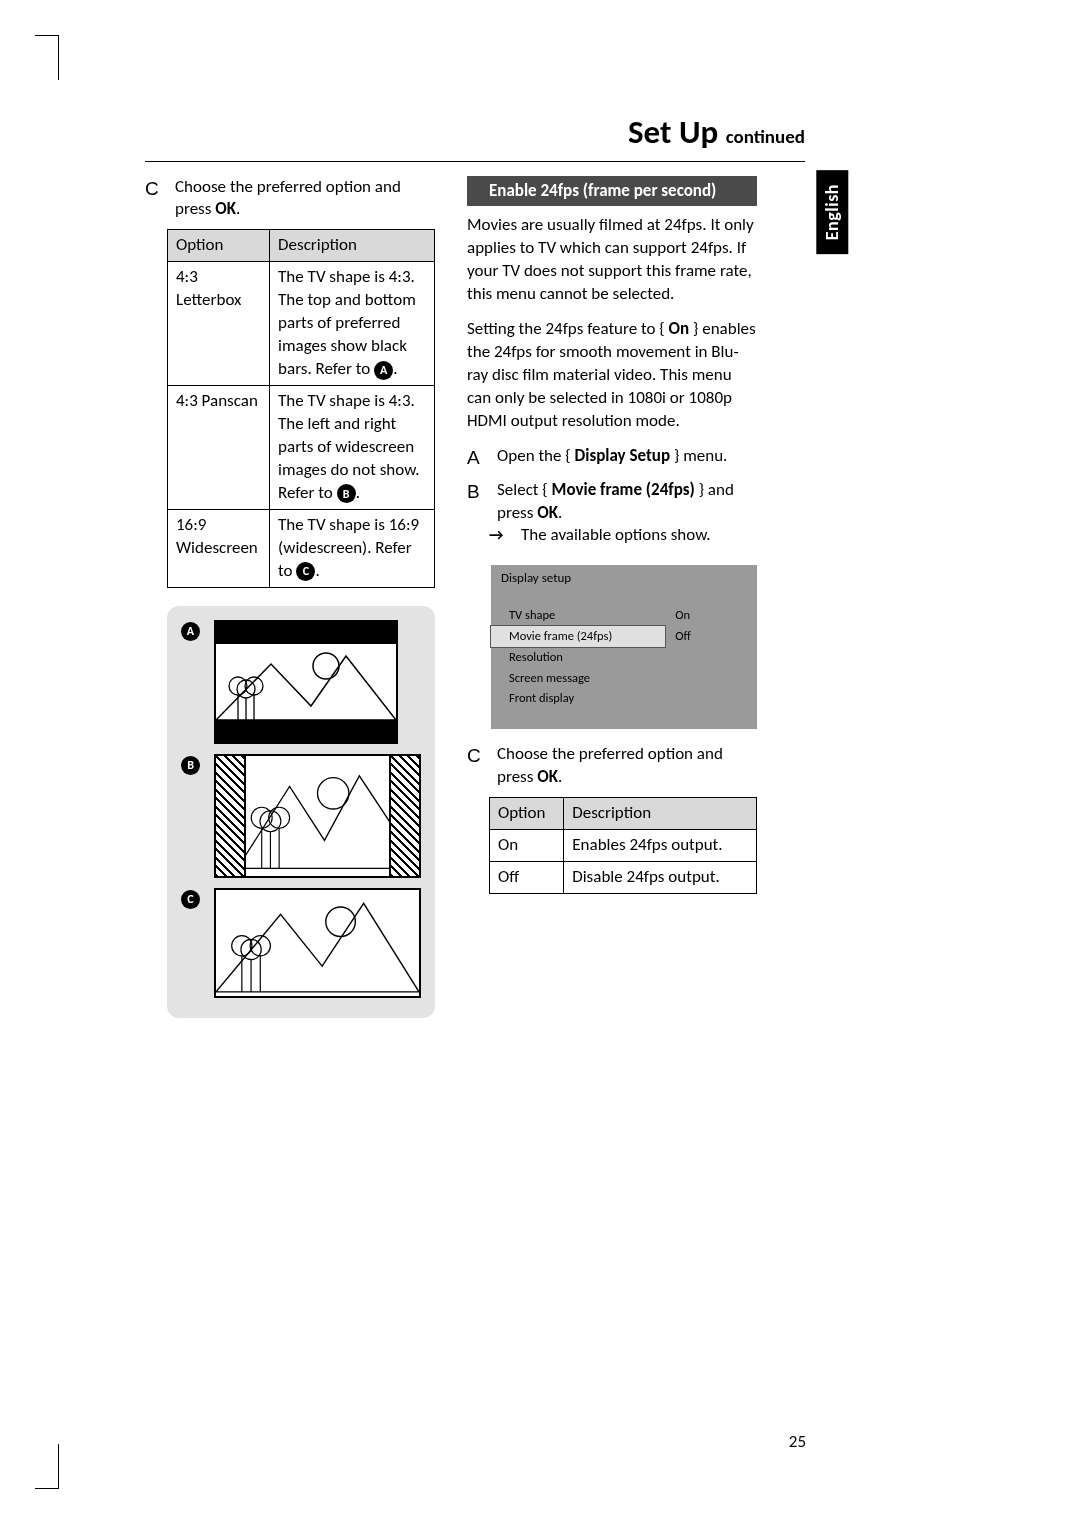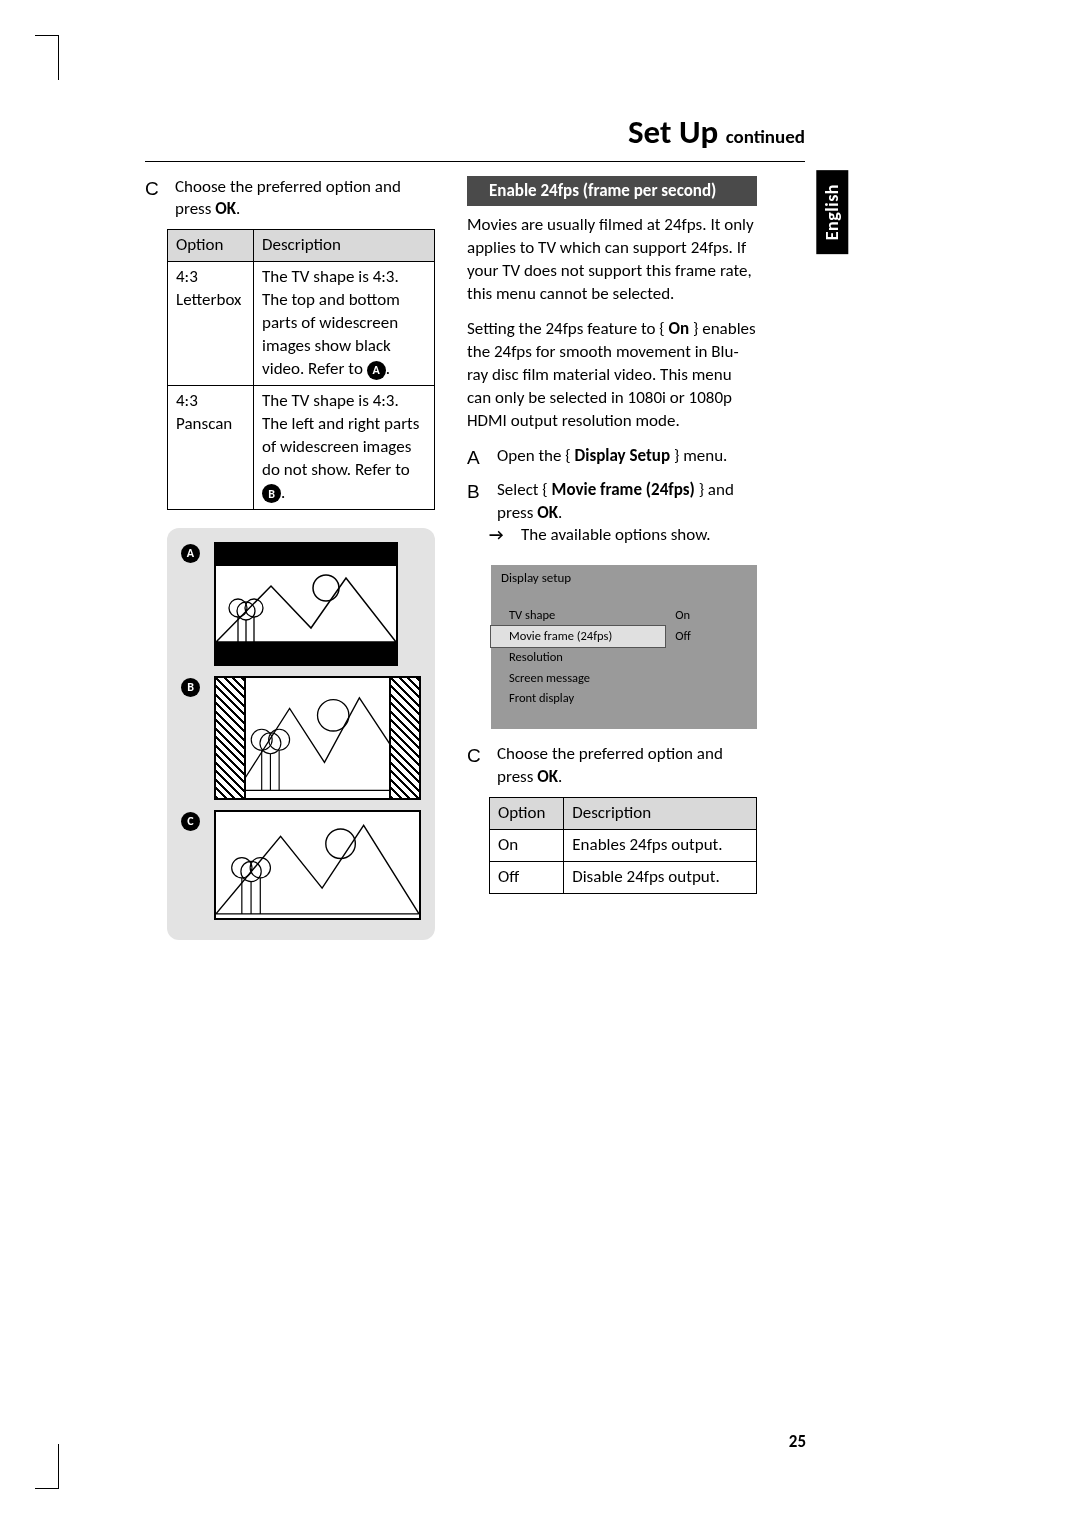--- a/index.html
+++ b/index.html
@@ -183,21 +183,20 @@
     font-weight: bold;
     font-size: 16px;
     display: inline-block;
     width: 16px;
   }
   .pagenum {
     position: absolute;
     bottom: 70px;
     right: 94px;
     font-size: 17px;
-    font-weight: bold;
   }
   b { font-weight: bold; }
   p { margin: 0 0 12px 0; }
   .illus-box .circ { margin-top: 2px; }
 </style>
 </head>
 <body>
 
 <div class="page">
   <div class="crop-tl"></div>
@@ -222,27 +221,33 @@
 
       <table class="info">
         <tbody>
             <tr>
           <th>Option</th>
           <th>Description</th>
         </tr>
         <tr>
           <td>4:3 Letterbox</td>
           <td>
-            <span>The TV shape is 4:3. The top and bottom parts of widescreen images show black video. Refer to </span><span class="circ">A</span><span>.</span>
+            <span>The TV shape is 4:3. The top and bottom parts of preferred images show black bars. Refer to </span><span class="circ">A</span><span>.</span>
           </td>
         </tr>
         <tr>
           <td>4:3 Panscan</td>
           <td>
             <span>The TV shape is 4:3. The left and right parts of widescreen images do not show. Refer to </span><span class="circ">B</span><span>.</span>
+          </td>
+        </tr>
+        <tr>
+          <td>16:9 Widescreen</td>
+          <td>
+            <span>The TV shape is 16:9 (widescreen). Refer to </span><span class="circ">C</span><span>.</span>
           </td>
         </tr>
       </tbody>
         </table>
 
       <div class="illus-box">
         <div class="illus-row">
           <span class="circ">A</span>
           <div class="illus">
             <div class="lb-top"></div>

